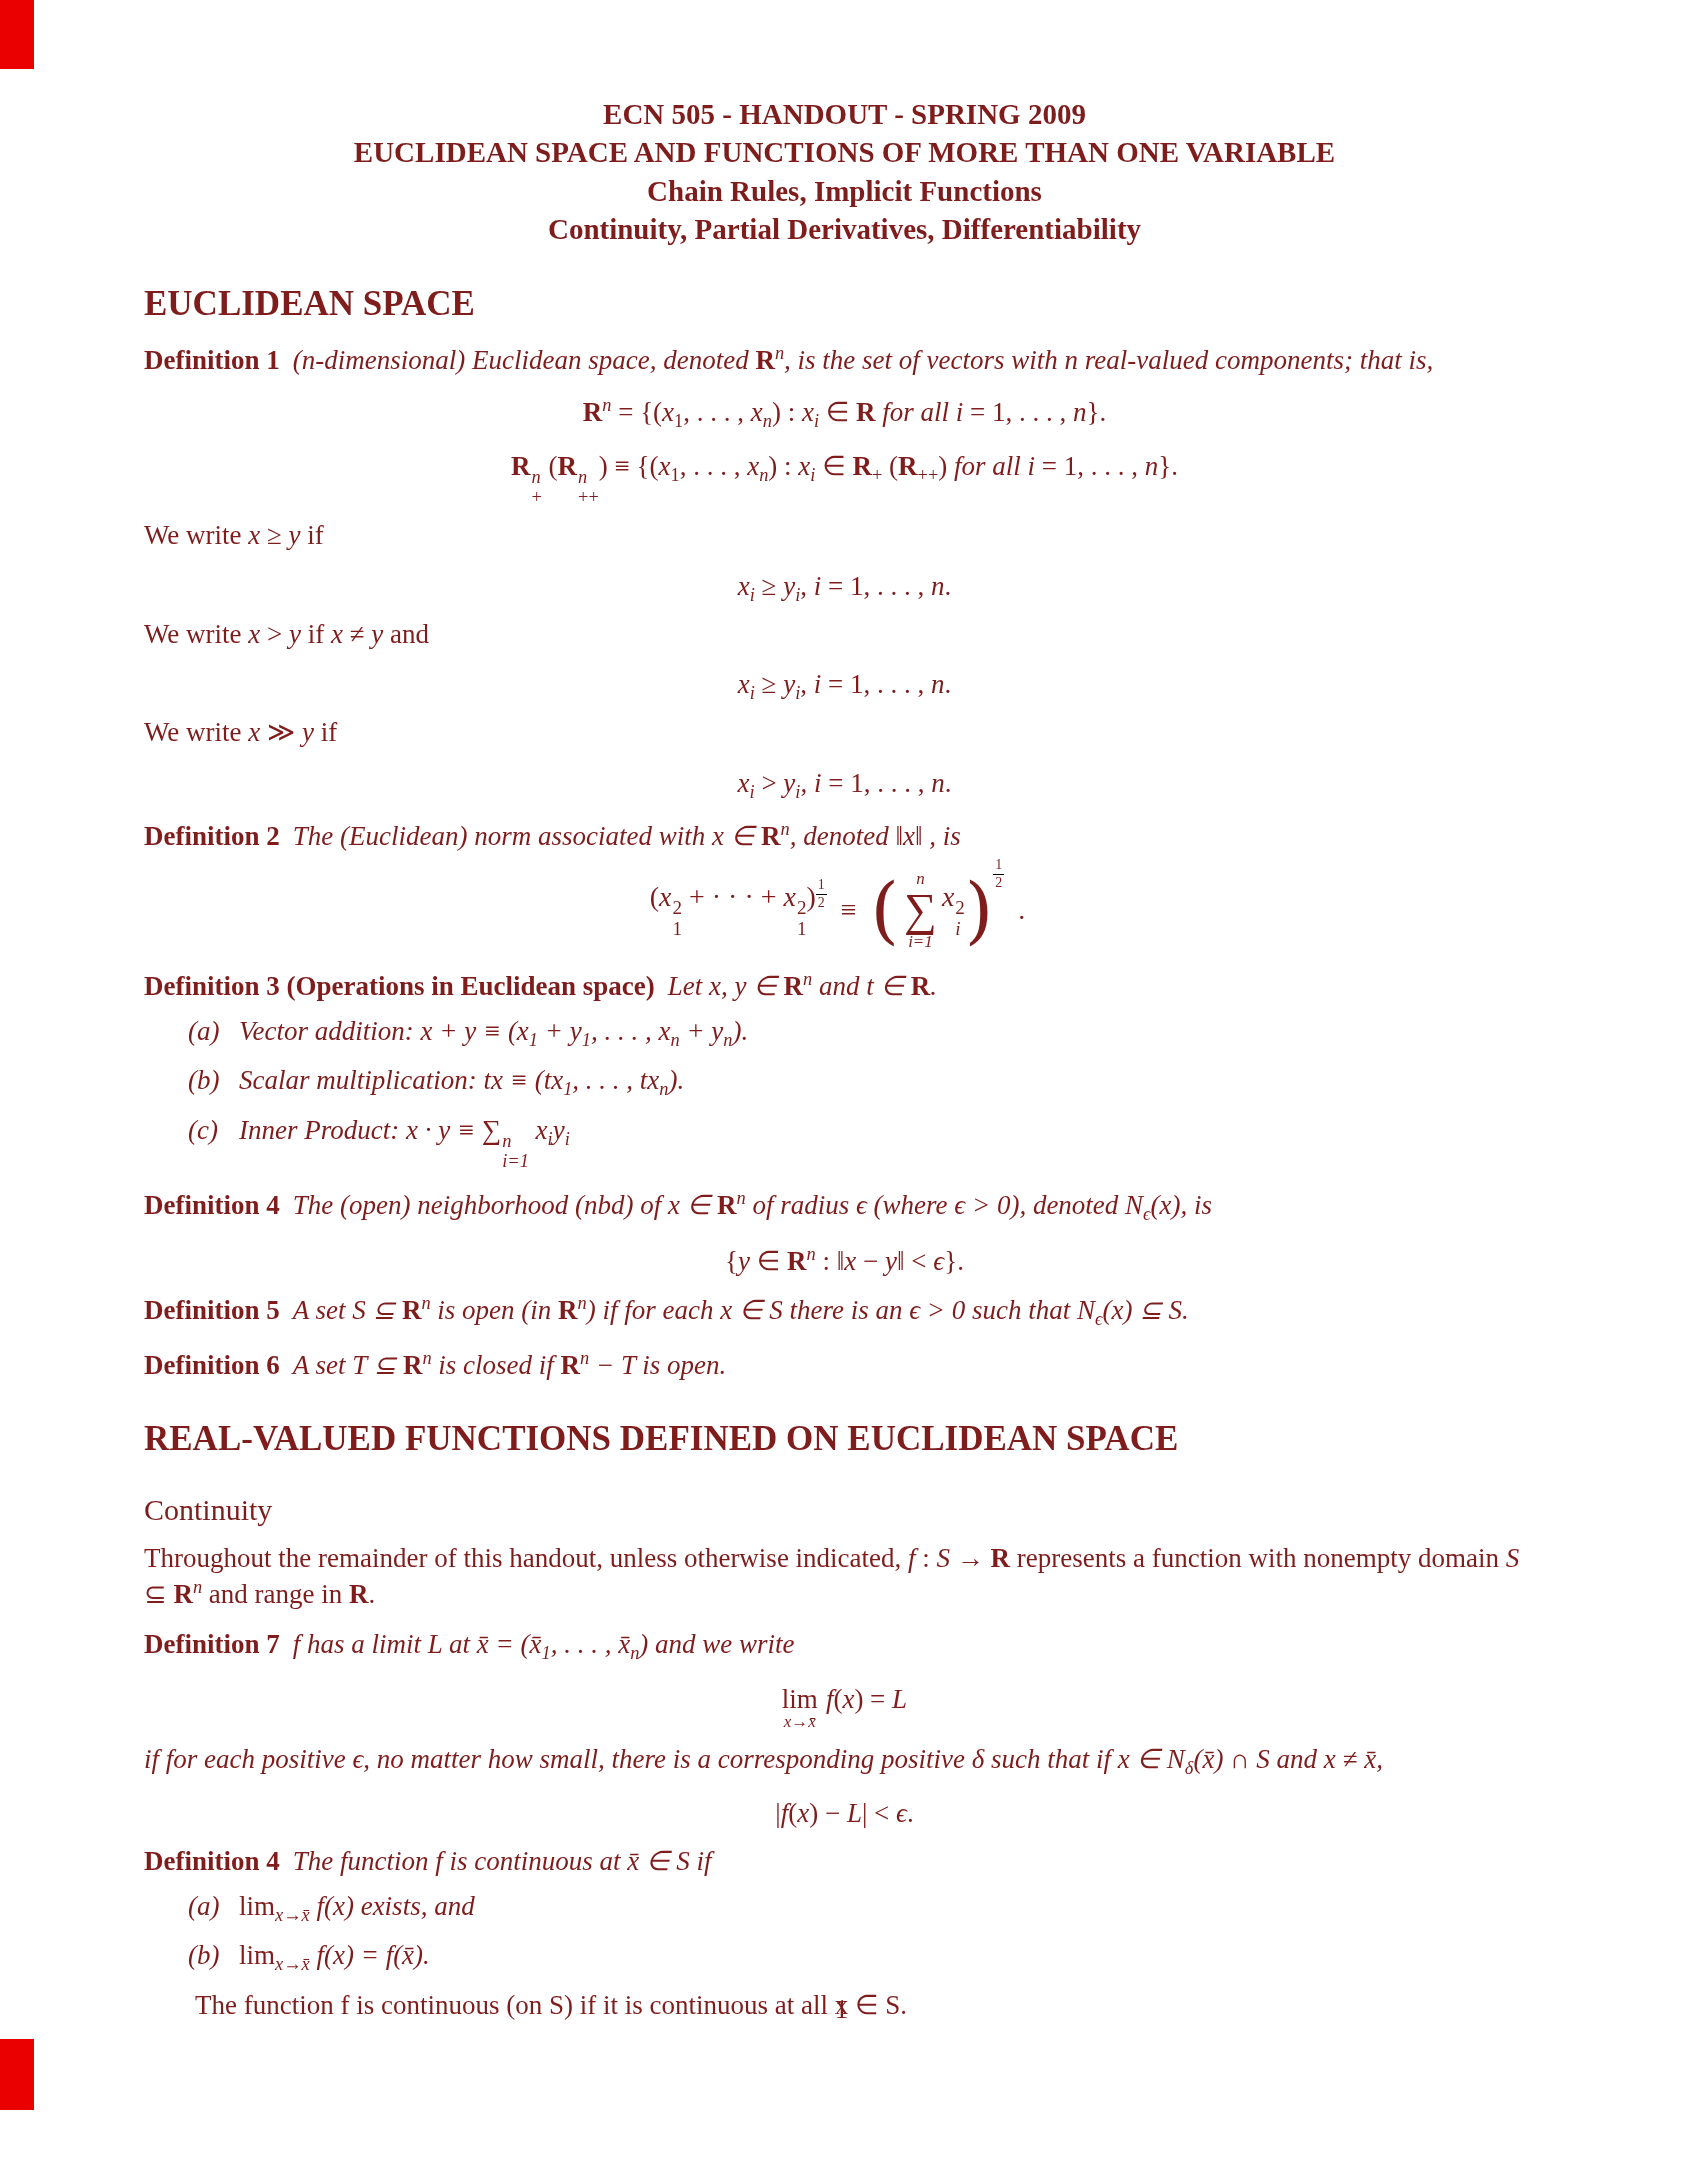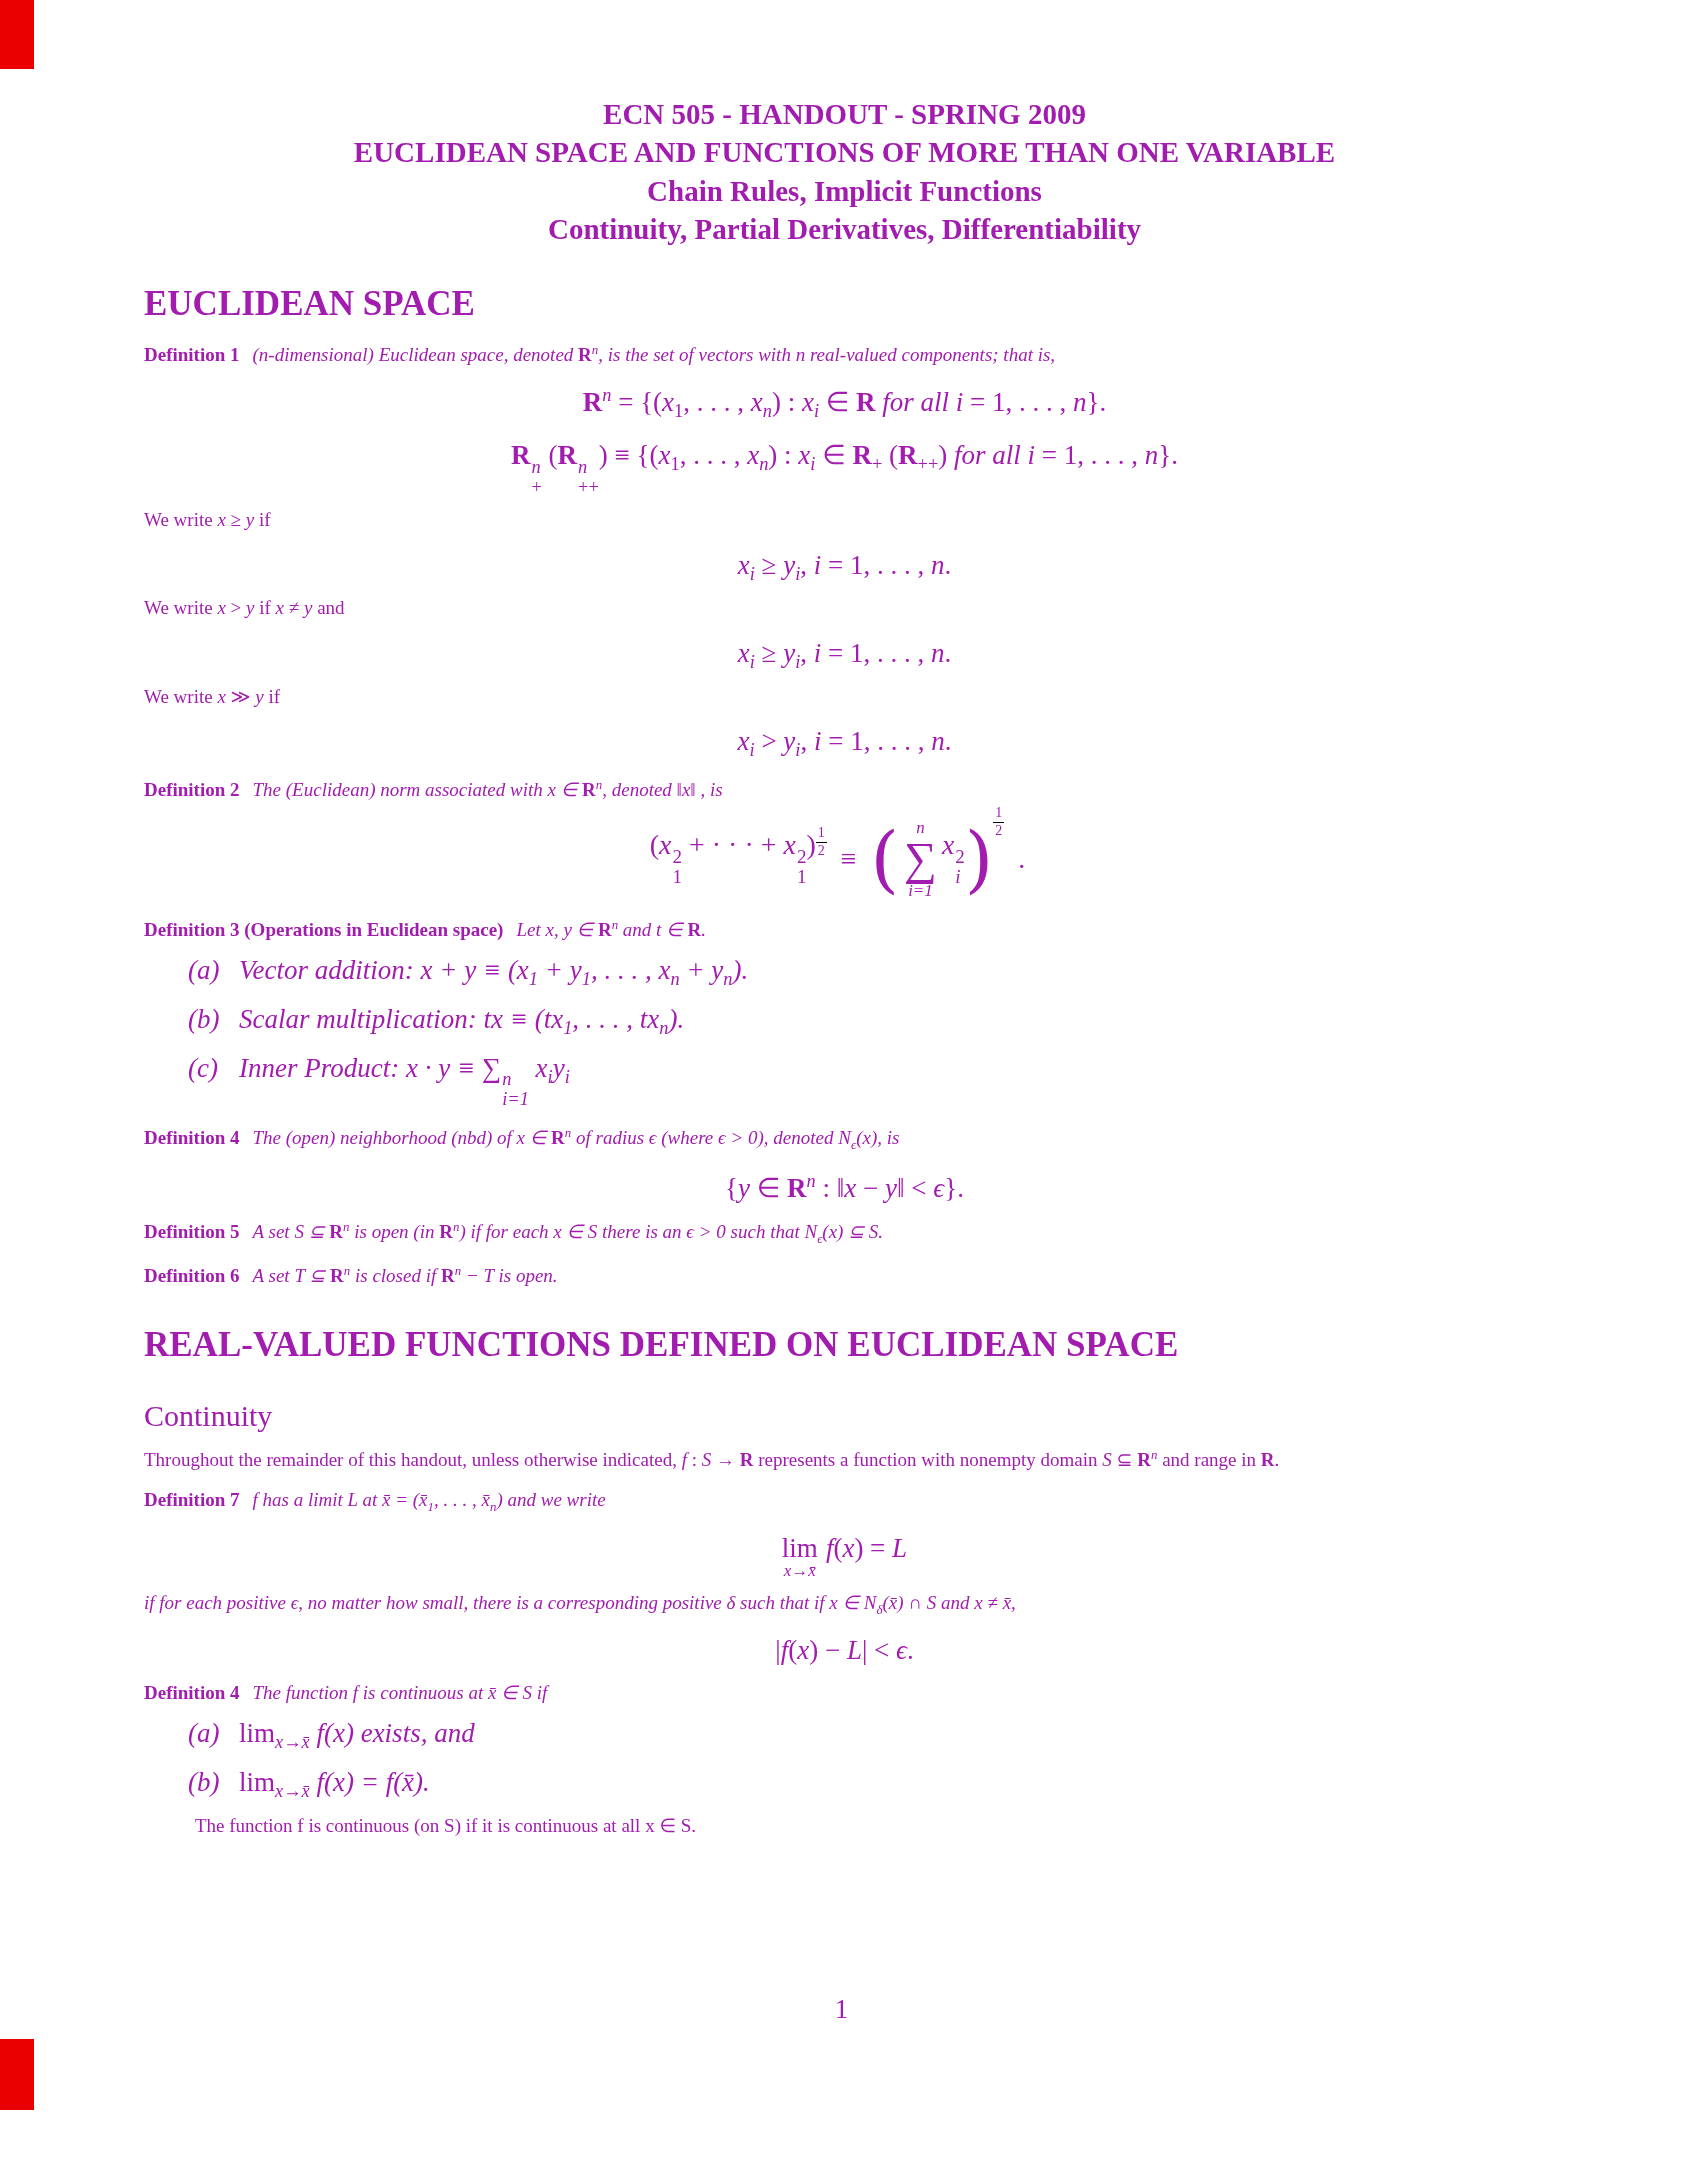--- a/index.html
+++ b/index.html
@@ -1,25 +1,25 @@
 <!DOCTYPE html>
 <html><head>
 <meta charset="utf-8">
 <style>
   html,body{margin:0;padding:0;background:#ffffff;}
-  .page{position:relative;width:1683px;height:2110px;background:#ffffff;color:#a21caf;
+  .page{position:relative;width:1683px;height:2110px;background:#ffffff;color:#7f1d1d;
         font-family:"Liberation Serif", serif;overflow:hidden;}
   .corner{position:absolute;left:0;width:34px;}
   .corner.top{top:0;height:69px;}
   .corner.bottom{bottom:0;height:71px;}
   .content{position:absolute;left:144px;top:95px;width:1401px;}
   .titleblock{text-align:center;font-weight:bold;font-size:29px;line-height:1.32;}
   .sec{font-weight:bold;font-size:35px;margin:36px 0 18px;}
   .subsec{font-weight:normal;font-size:30px;margin:34px 0 14px;}
-  p{font-size:19px;line-height:1.3;margin:6px 0;}
+  p{font-size:27px;line-height:1.3;margin:6px 0;}
   .def{margin:15px 0 6px;}
   .deflabel{font-weight:bold;margin-right:13px;}
   .defbody{font-style:italic;}
   .rm{font-style:normal;}
   .dform{text-align:center;font-size:27px;margin:17px 0 11px;}
   .items{margin:4px 0;}
   .item{display:flex;font-style:italic;font-size:27px;line-height:1.3;margin:10px 0 10px 44px;}
   .item .tag{flex:none;width:51px;}
   .closing{margin-left:51px;}
   sup{font-size:0.68em;}

